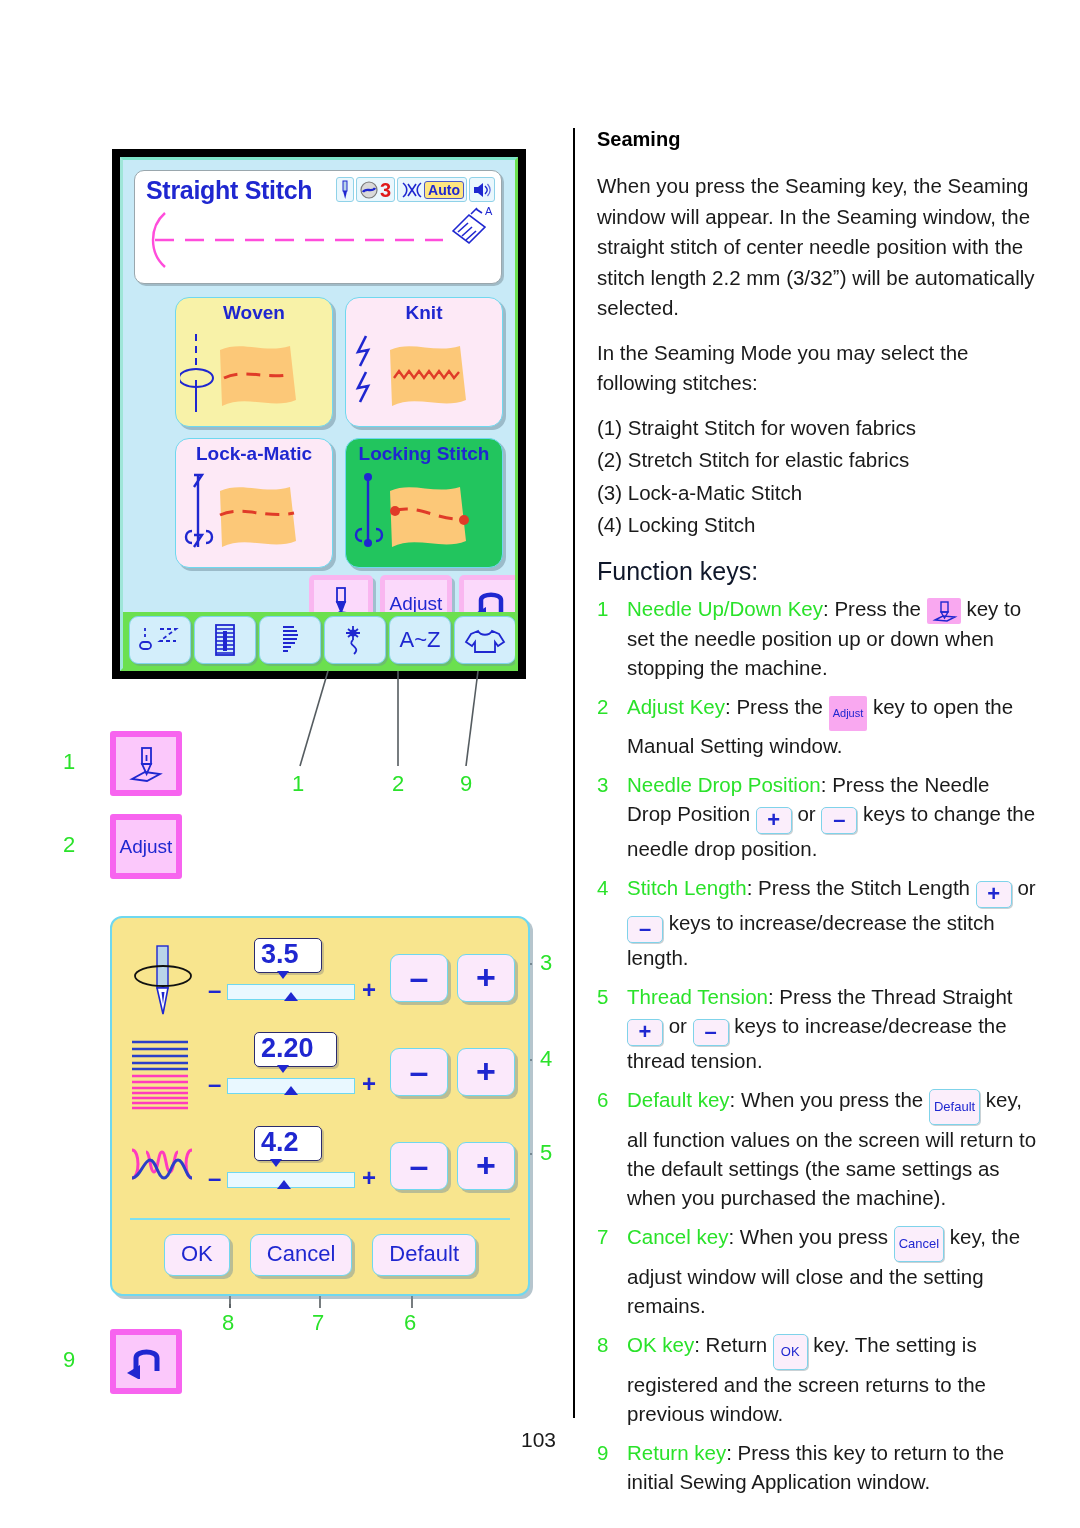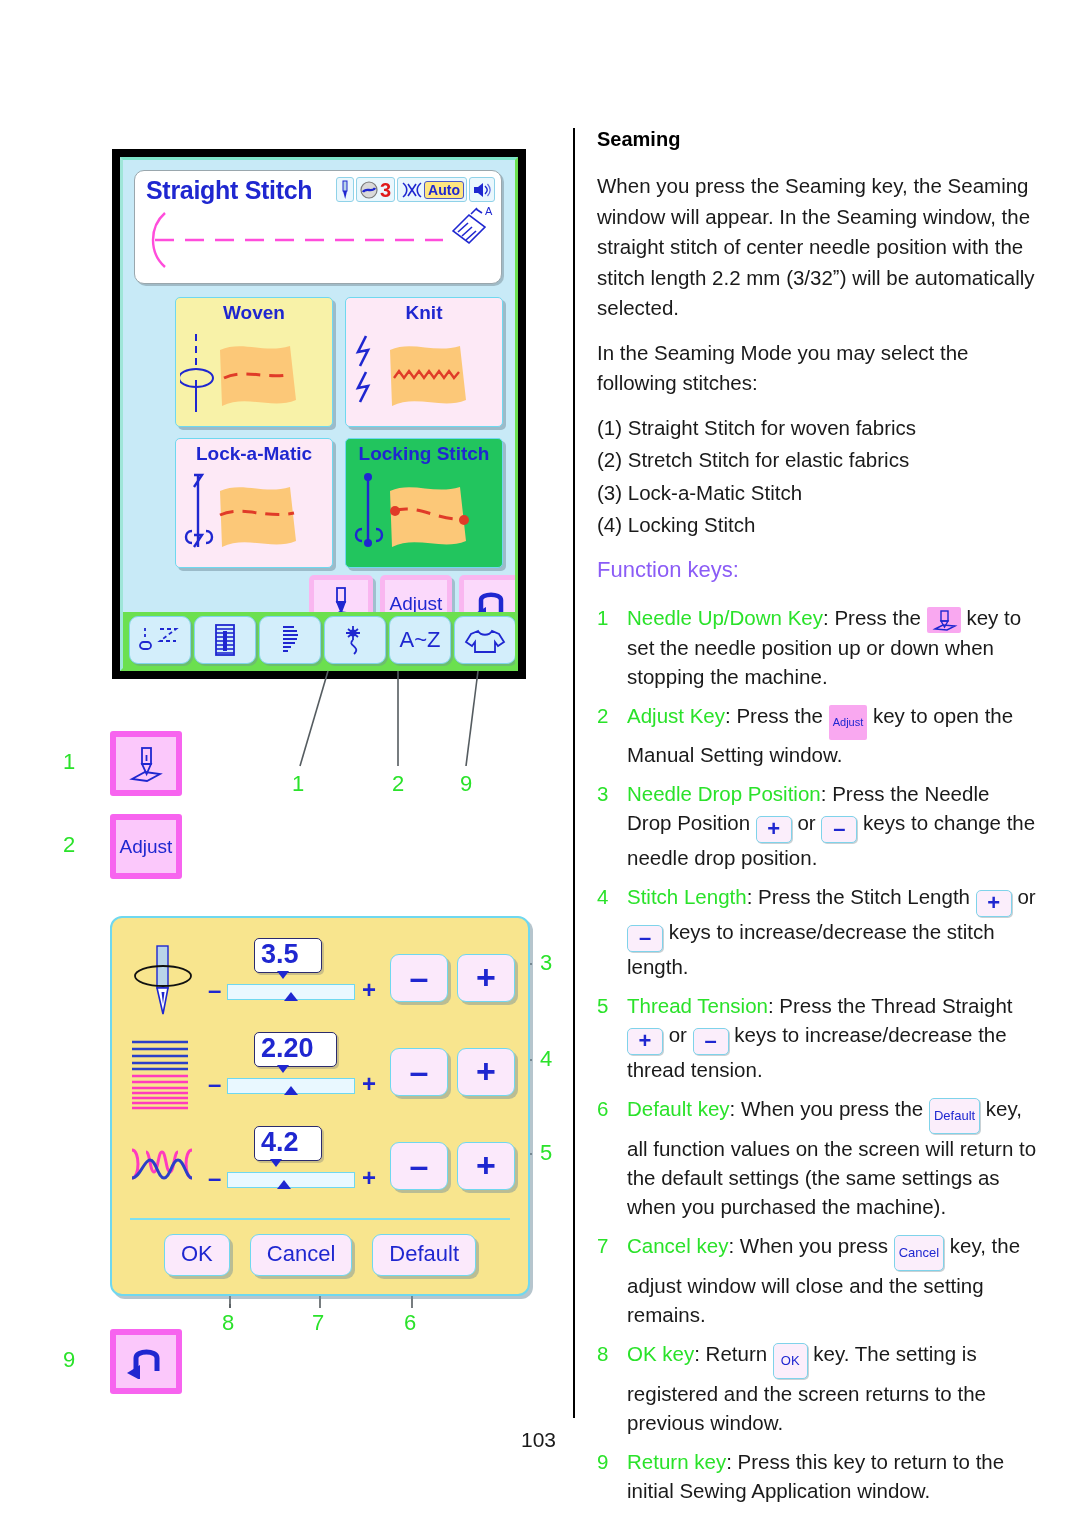--- a/index.html
+++ b/index.html
@@ -116,21 +116,21 @@
   .foot-badge {
     position: absolute;
     right: 6px; top: 34px;
     width: 46px; height: 44px;
   }
 
   
   .sbtn {
     position: absolute;
     width: 158px; height: 130px;
-    border-radius: 5px;
+    border-radius: 14px;
     border: 1.5px solid #6fd8ef;
     box-shadow: 3px 3px 0 rgba(110,140,155,.5);
     box-sizing: border-box;
   }
   .sbtn.woven  { left: 52px;  top: 137px; background: #f8f2a8; }
   .sbtn.knit   { left: 222px; top: 137px; background: #fde9f6; }
   .sbtn.lam    { left: 52px;  top: 278px; background: #fde9f6; }
   .sbtn.lock   { left: 222px; top: 278px; background: #22c55e; }
   .sbtn-label {
     position: absolute;
@@ -365,23 +365,23 @@
     line-height: 30.5px;
     margin: 0 0 14px 0;
     color: #1a1a1a;
   }
   .r-list-item {
     font-size: 20.5px;
     line-height: 30.5px;
     margin: 0 0 2px 0;
   }
   .fk-title {
-    font-size: 22px;
-    margin: 16px 0 20px 0;
-    color: #8b5cf6;
+    font-size: 25px;
+    margin: 16px 0 8px 0;
+    color: #0f172a;
   }
   .fk-item {
     position: relative;
     padding-left: 30px;
     font-size: 20.5px;
     line-height: 29px;
     margin-bottom: 10px;
   }
   .fk-num {
     position: absolute;

